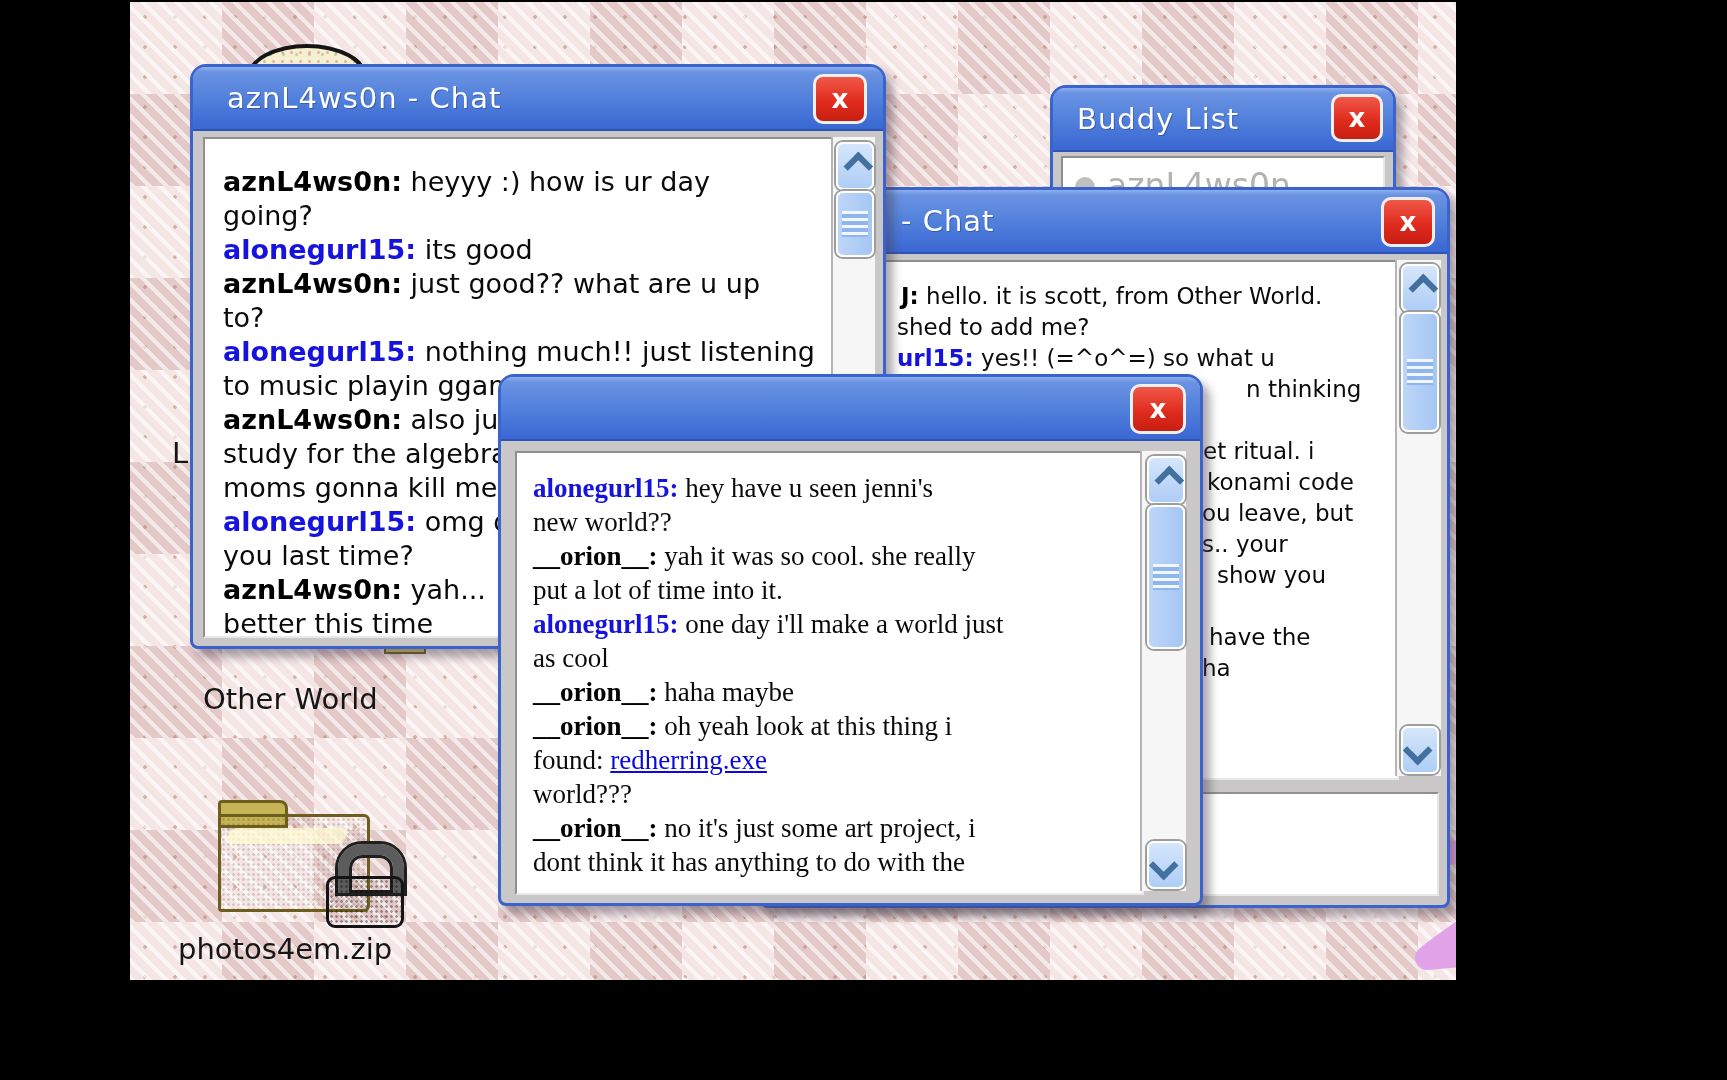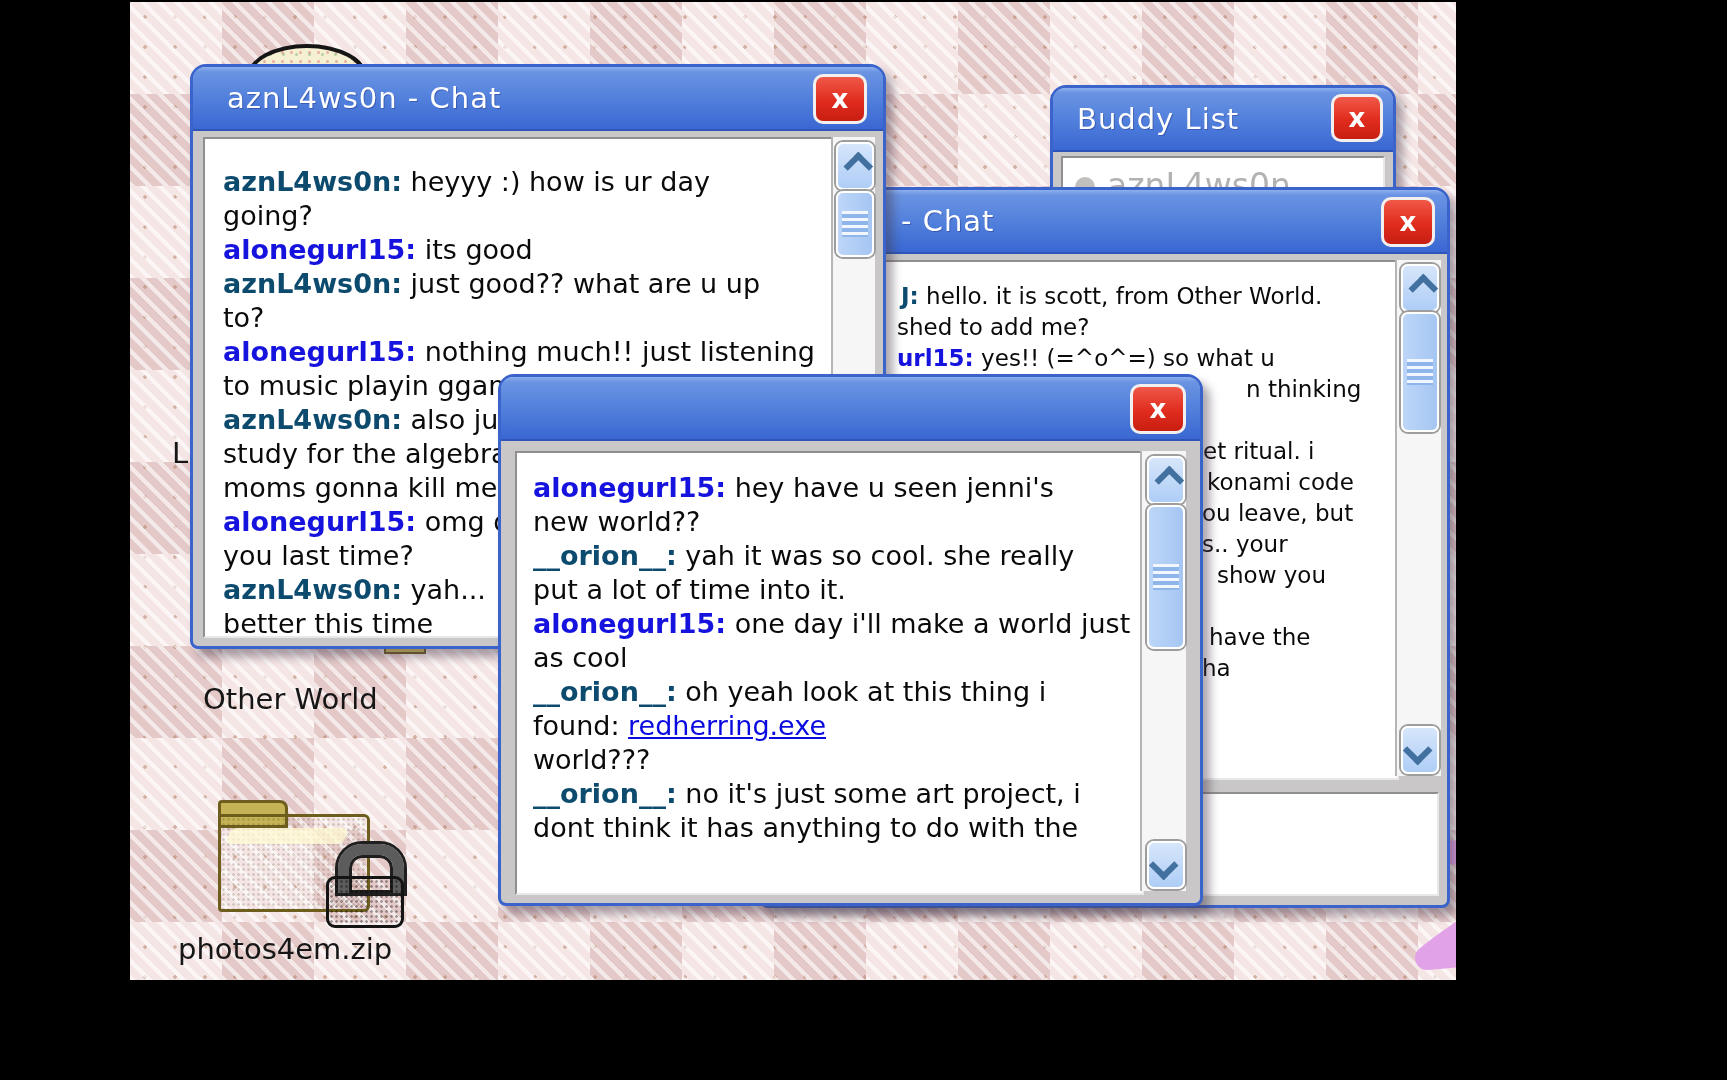--- a/index.html
+++ b/index.html
@@ -20,21 +20,21 @@
   .ttext{position:absolute;top:14px;color:#fff;font-size:29px;letter-spacing:1px;
          text-shadow:1px 1px 0 rgba(40,60,140,.5);white-space:nowrap;}
   .xbtn{position:absolute;background:linear-gradient(180deg,#f05848 0%,#e02c1e 55%,#c81e12 100%);
         border:3px solid #f2efef;border-radius:10px;color:#fff;font-size:26px;font-weight:bold;
         display:flex;align-items:center;justify-content:center;line-height:1;
         text-transform:lowercase;cursor:pointer;}
   .wbody{position:absolute;background:#fff;border:2px solid #8f8f8f;
          border-right-color:#e8e8e8;border-bottom-color:#e8e8e8;overflow:hidden;}
   .ln{white-space:nowrap;font-size:27px;line-height:34px;color:#0a0a0a;}
   .ln-abs{position:absolute;white-space:nowrap;font-size:23px;line-height:31px;color:#0a0a0a;}
-  .sn-red{color:#0c4a6e;font-weight:bold;}
+  .sn-red{color:#000000;font-weight:bold;}
   .sn-blue{color:#1513dd;font-weight:bold;}
   .lnk{color:#0a0ae0;text-decoration:underline;cursor:pointer;}
   
   .sc-track{position:absolute;background:#f6f6f6;border-left:2px solid #b5b5b5;}
   .sc-btn{position:absolute;width:34px;height:44px;background:linear-gradient(180deg,#d6e6fb,#aecdf6);
           border:2px solid #fff;border-radius:7px;box-shadow:0 0 0 2px #9d9d9d;
           display:flex;align-items:center;justify-content:center;cursor:pointer;}
   .sc-thumb{position:absolute;width:34px;background:linear-gradient(90deg,#bdd6f8,#a5c6f2);
           border:2px solid #fff;border-radius:7px;box-shadow:0 0 0 2px #9d9d9d;
           display:flex;align-items:center;justify-content:center;cursor:grab;}
@@ -181,28 +181,29 @@
       <div class="sc-thumb" style="left:3px;top:54px;height:62px">
         <div class="grip"></div>
         </div>
     </div>
   </div>
 
   <div class="win" style="left:368px;top:372px;width:699px;height:526px;z-index:6">
     <div class="tbar">
       <div class="xbtn" style="right:14px;top:7px;width:50px;height:44px">x</div>
     </div>
-    <div class="wbody" style="left:14px;top:74px;width:625px;height:440px;">
+    <div class="wbody" style="left:14px;top:74px;width:625px;height:440px;font-family:Liberation Serif, serif;">
       <div id="c3" style="padding:18px 4px 0 16px">
           <div class="ln"><span class="sn-blue">alonegurl15:</span><span> hey have u seen jenni's</span></div>
           <div class="ln"><span>new world??</span></div>
           <div class="ln"><span class="sn-red">__orion__:</span><span> yah it was so cool. she really</span></div>
           <div class="ln"><span>put a lot of time into it.</span></div>
           <div class="ln"><span class="sn-blue">alonegurl15:</span><span> one day i'll make a world just</span></div>
           <div class="ln"><span>as cool</span></div>
+          <div class="ln"><span class="sn-red">__orion__:</span><span> haha maybe</span></div>
           <div class="ln"><span class="sn-red">__orion__:</span><span> oh yeah look at this thing i</span></div>
           <div class="ln"><span>found: </span><span class="lnk">redherring.exe</span></div>
           <div class="ln"><span>world???</span></div>
           <div class="ln"><span class="sn-red">__orion__:</span><span> no it's just some art project, i</span></div>
           <div class="ln"><span>dont think it has anything to do with the</span></div>
         </div>
     </div>
     <div class="sc-track" style="left:639px;top:74px;width:44px;height:440px;">
       <div class="sc-btn" style="left:5px;top:5px">
         <div class="chev up"></div>

